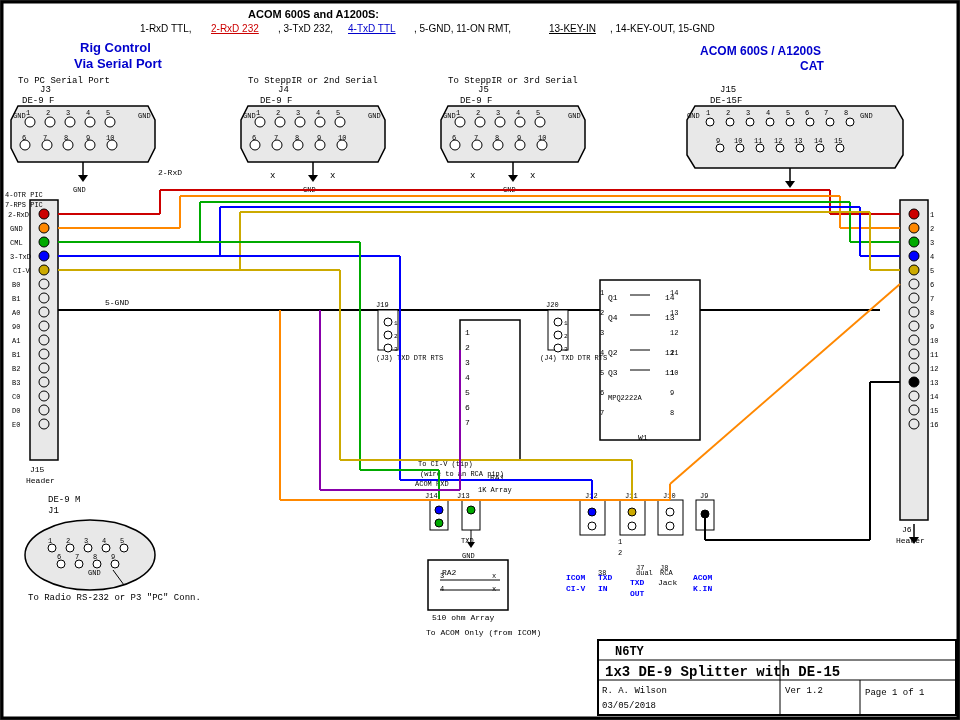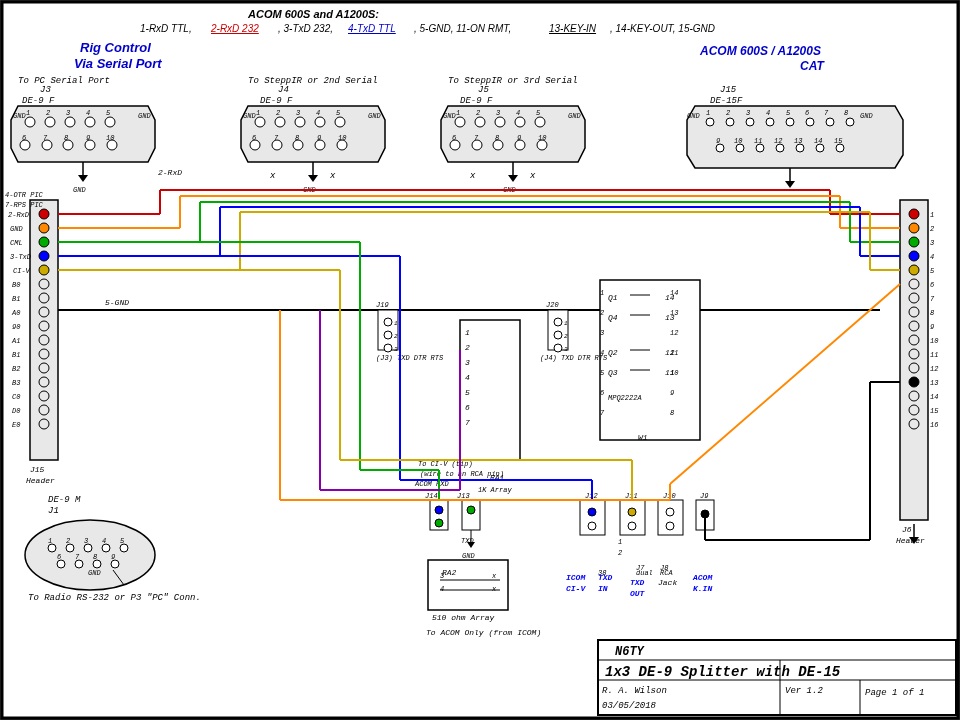--- a/index.html
+++ b/index.html
@@ -9,21 +9,20 @@
       background: #fff;
       font-family: 'Courier New', monospace;
       overflow: hidden;
       position: relative;
     }
     #main-diagram {
       width: 960px;
       height: 600px;
       position: relative;
       background: #fff;
-      font-style: italic;
     }
     .diagram-svg {
       position: absolute;
       top: 0; left: 0;
       width: 960px;
       height: 720px;
     }
   </style>
 </head>
 <body>

